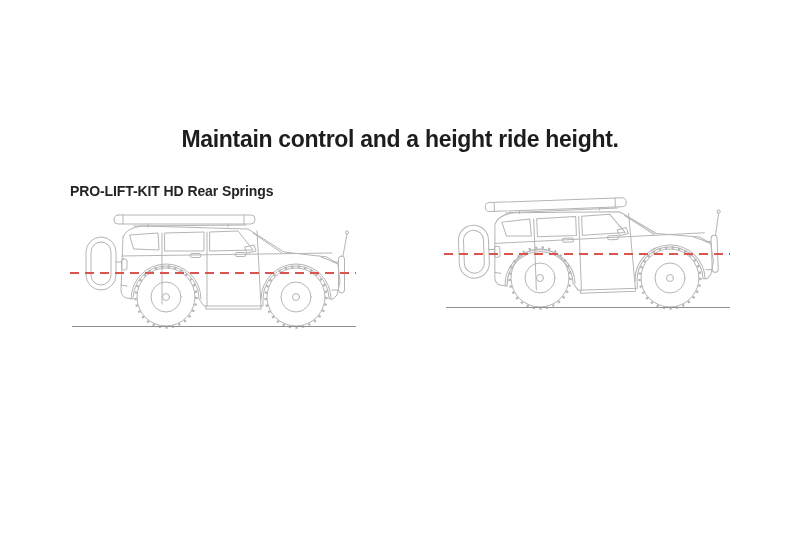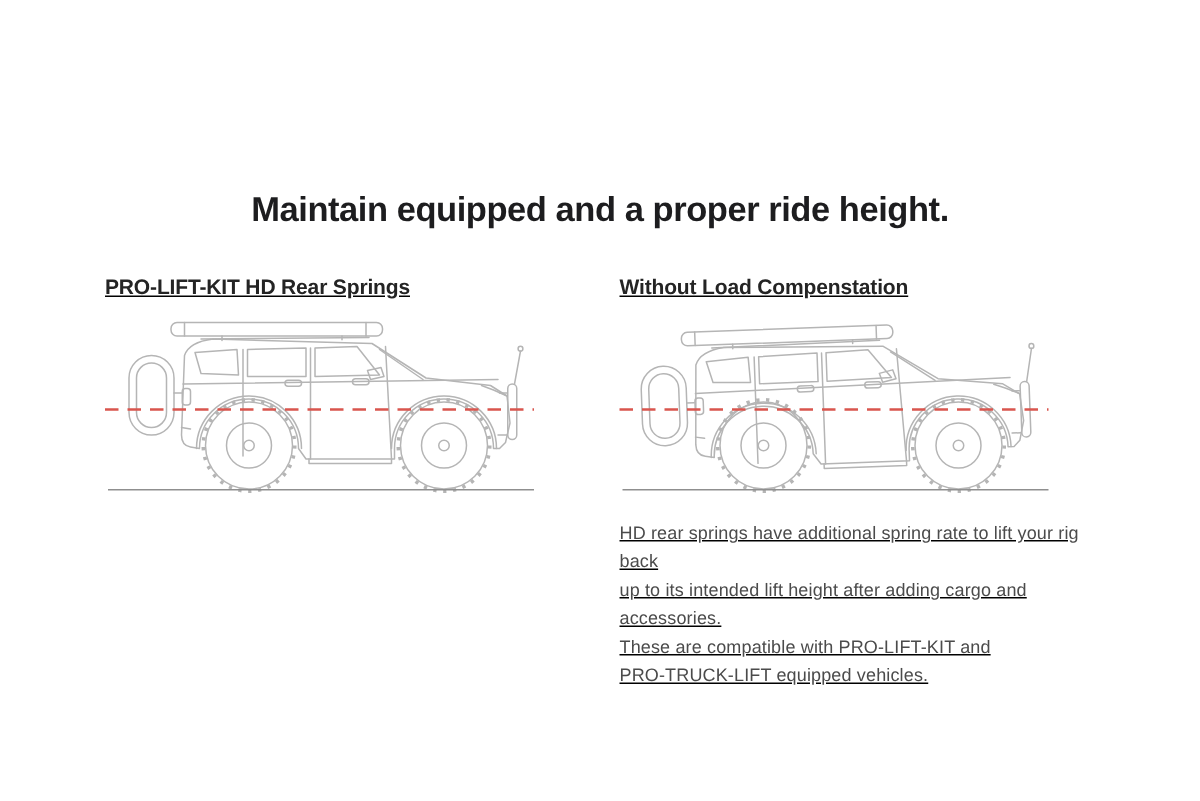--- a/index.html
+++ b/index.html
@@ -24,22 +24,21 @@
     text-align:center;
     font-size:23px;
     font-weight:700;
     letter-spacing:-0.3px;
     color:var(--title-text);
   }
   .columns{
     position:absolute;
     top:183px;left:70px;
     display:flex;
-    gap:23px;
-    text-decoration:underline;
+    gap:54px;
   }
   .col{width:320px;}
   .col-heading{
     font-size:14px;
     font-weight:700;
     letter-spacing:-0.1px;
     color:var(--heading-text);
     height:19px;
   }
   svg.scene{
@@ -131,41 +130,36 @@
       <path class="art" d="M 273,54 L 277,32"></path>
       <circle class="art" cx="277" cy="30.5" r="1.6"></circle>
 
       <path class="art" d="M 251,55 L 259,58 L 268,62"></path>
 
       <path class="art" d="M 136,107 L 191,107 M 136,104 L 136,107 M 191,104 L 191,107"></path>
     </g>
   </defs>
 </svg>
 
-<h1 class="page-title">Maintain equipped and a proper ride height.</h1>
+<h1 class="page-title">Maintain control and a height ride height.</h1>
 
 <div class="columns">
 
   <div class="col">
     <div class="col-heading">PRO-LIFT-KIT HD Rear Springs</div>
     <svg class="scene" viewBox="0 0 320 135">
       <use href="#suv-wheels"></use>
       <use href="#suv-body"></use>
       <line class="groundline" x1="2" y1="124.5" x2="286" y2="124.5"></line>
       <line class="redline" x1="0" y1="71" x2="286" y2="71"></line>
     </svg>
   </div>
 
   <div class="col">
-    <div class="col-heading">Without Load Compenstation</div>
     <svg class="scene" viewBox="0 0 320 135">
       <use href="#suv-wheels"></use>
       <use href="#suv-body" transform="rotate(-2.1 226 95)"></use>
       <line class="groundline" x1="2" y1="124.5" x2="286" y2="124.5"></line>
       <line class="redline" x1="0" y1="71" x2="286" y2="71"></line>
     </svg>
-    <div class="col-body">HD rear springs have additional spring rate to lift your rig back
-up to its intended lift height after adding cargo and accessories.
-These are compatible with PRO-LIFT-KIT and
-PRO-TRUCK-LIFT equipped vehicles.</div>
   </div>
 
 </div>
 
 </body></html>

